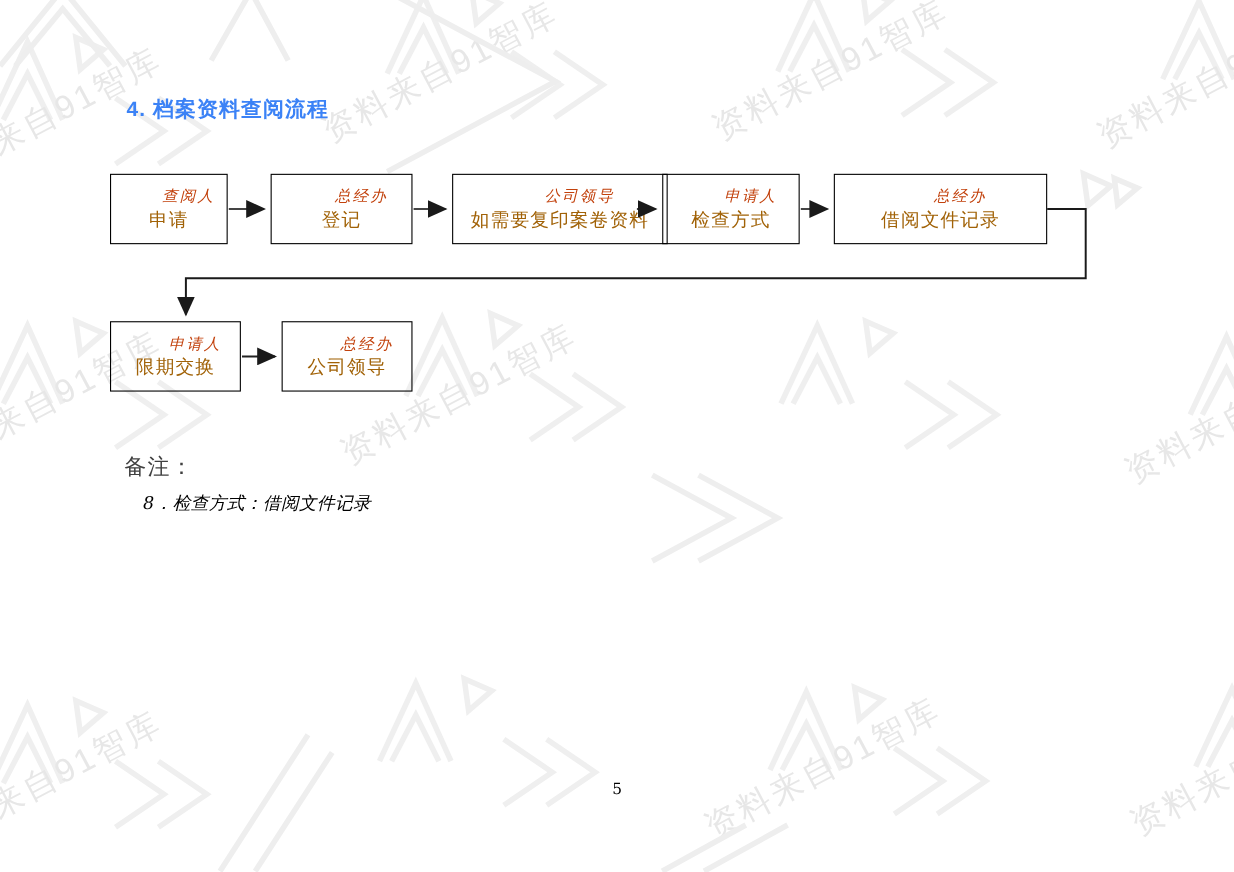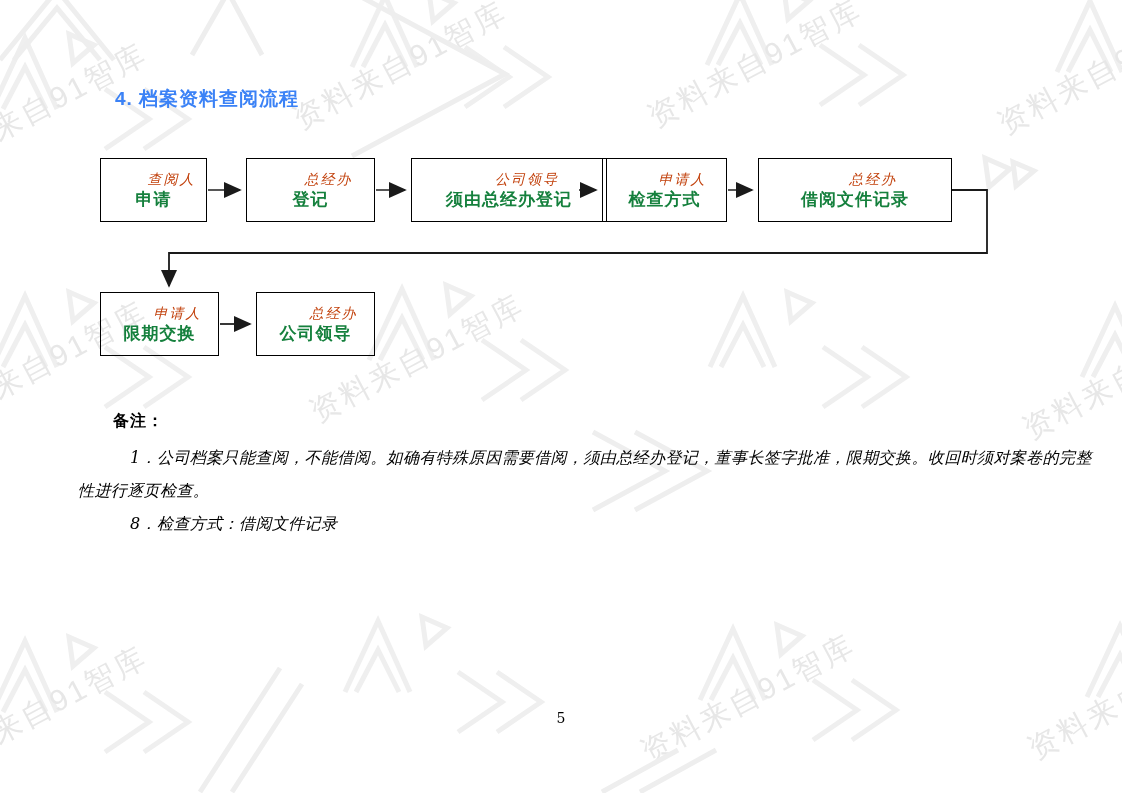--- a/index.html
+++ b/index.html
@@ -30,34 +30,34 @@
     position:absolute;box-sizing:border-box;
     border:1.5px solid #000;background:transparent;
     display:flex;flex-direction:column;align-items:center;justify-content:center;
     gap:4px;
   }
   .fbox .role{
     font-family:Liberation Mono, monospace;font-style:italic;
     font-size:14px;letter-spacing:2px;color:#c2410c;line-height:1;margin-left:36px;
   }
   .fbox .action{
-    font-family:"Liberation Sans",sans-serif;font-weight:bold;
-    font-size:17px;letter-spacing:1px;color:#15803d;line-height:1;
+    font-family:"Liberation Sans",sans-serif;font-weight:normal;
+    font-size:17px;letter-spacing:1px;color:#a16207;line-height:1;
   }
   .b1{left:100px;top:158px;width:107px;height:64px;}
   .b2{left:246px;top:158px;width:129px;height:64px;}
   .b3{left:411px;top:158px;width:196px;height:64px;}
   .b4{left:602px;top:158px;width:125px;height:64px;}
   .b5{left:758px;top:158px;width:194px;height:64px;}
   .b6{left:100px;top:292px;width:119px;height:64px;}
   .b7{left:256px;top:292px;width:119px;height:64px;}
   .connectors{position:absolute;left:0;top:0;pointer-events:none;}
   .notes-heading{
     position:absolute;left:113px;top:411px;
-    font-size:16px;font-weight:bold;letter-spacing:1px;color:#000000;
+    font-size:20px;font-weight:normal;letter-spacing:1px;color:#404040;
   }
   .notes{
     position:absolute;left:78px;top:441px;width:1022px;
     font-family:"DejaVu Serif",serif;font-style:italic;
     font-size:16px;line-height:33px;letter-spacing:0.4px;color:#000;
   }
   .notes p{margin:0;text-indent:52px;}
   .pageno{
     position:absolute;left:0;right:0;top:710px;text-align:center;
     font-family:"DejaVu Serif",serif;font-size:14px;color:#000;
@@ -149,21 +149,21 @@
       <div class="fbox b1">
         <div class="role">查阅人</div>
         <div class="action">申请</div>
       </div>
       <div class="fbox b2">
         <div class="role">总经办</div>
         <div class="action">登记</div>
       </div>
       <div class="fbox b3">
         <div class="role">公司领导</div>
-        <div class="action">须由总经办登记</div>
+        <div class="action">如需要复印案卷资料</div>
       </div>
       <div class="fbox b4">
         <div class="role">申请人</div>
         <div class="action">检查方式</div>
       </div>
       <div class="fbox b5">
         <div class="role">总经办</div>
         <div class="action">借阅文件记录</div>
       </div>
       <div class="fbox b6">
@@ -185,19 +185,18 @@
         <line x1="376" y1="190" x2="405" y2="190" stroke="#444444" stroke-width="1.8" marker-end="url(#ah)"></line>
         <line x1="579" y1="190" x2="596" y2="190" stroke="#444444" stroke-width="1.8" marker-end="url(#ah)"></line>
         <line x1="728" y1="190" x2="752" y2="190" stroke="#444444" stroke-width="1.8" marker-end="url(#ah)"></line>
         <line x1="220" y1="324" x2="250" y2="324" stroke="#222222" stroke-width="1.8" marker-end="url(#ah)"></line>
         <path d="M952,190 L987,190 L987,253 L169,253 L169,286" fill="none" stroke="#1a1a1a" stroke-width="1.8" marker-end="url(#ah)"></path>
       </svg>
     </div>
 
     <div class="notes-heading">备注：</div>
     <div class="notes">
-      <p>1．公司档案只能查阅，不能借阅。如确有特殊原因需要借阅，须由总经办登记，董事长签字批准，限期交换。收回时须对案卷的完整性进行逐页检查。</p>
       <p>8．检查方式：借阅文件记录</p>
     </div>
 
     <div class="pageno">5</div>
   </div>
 </div>
 
 </body></html>

